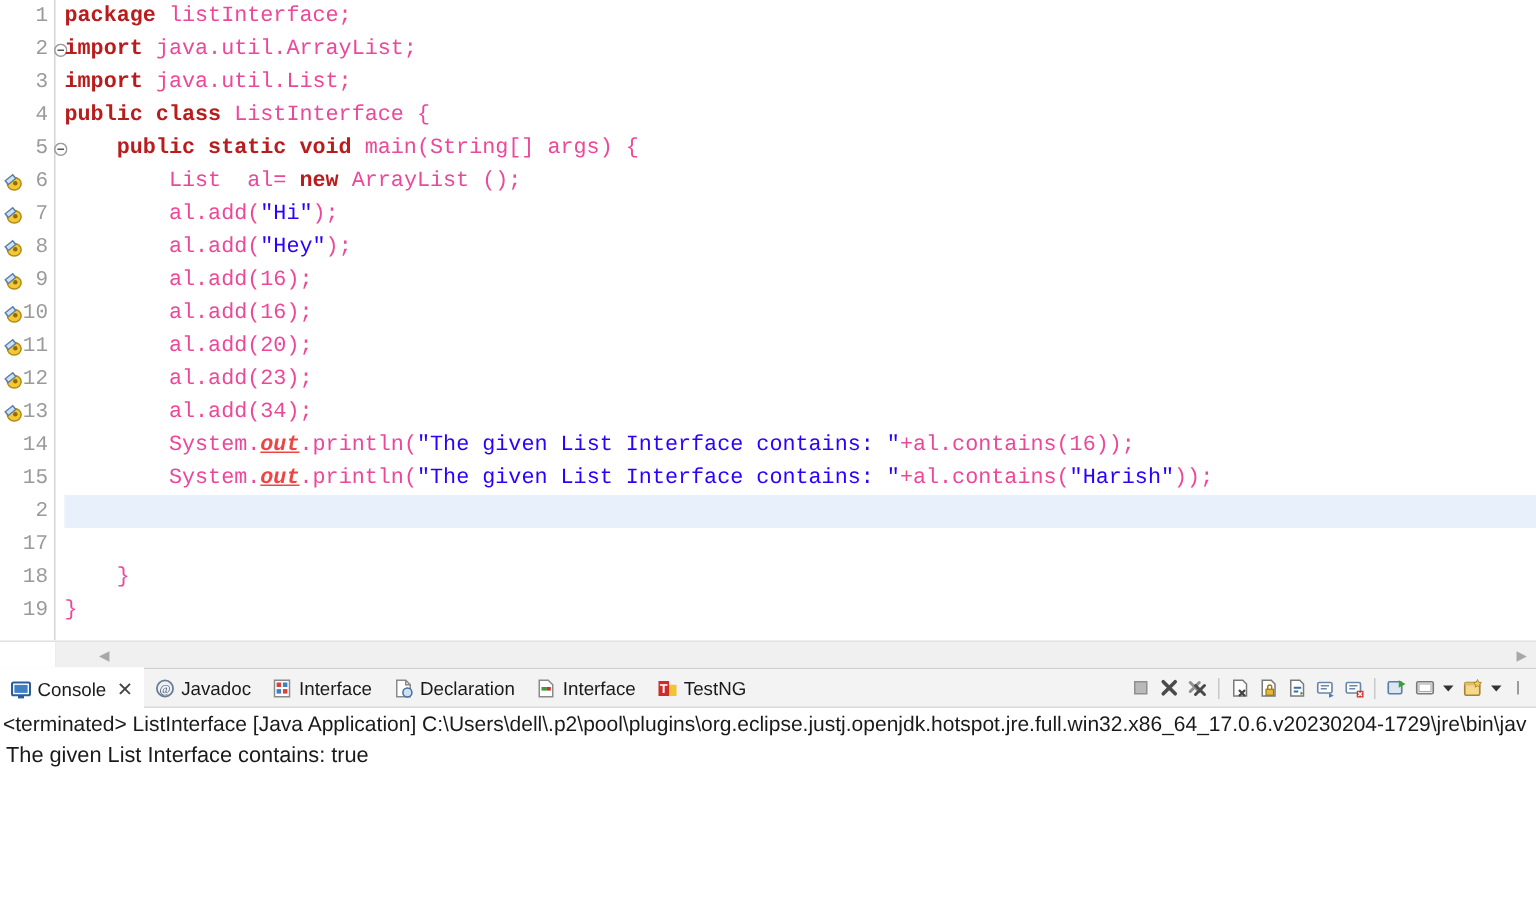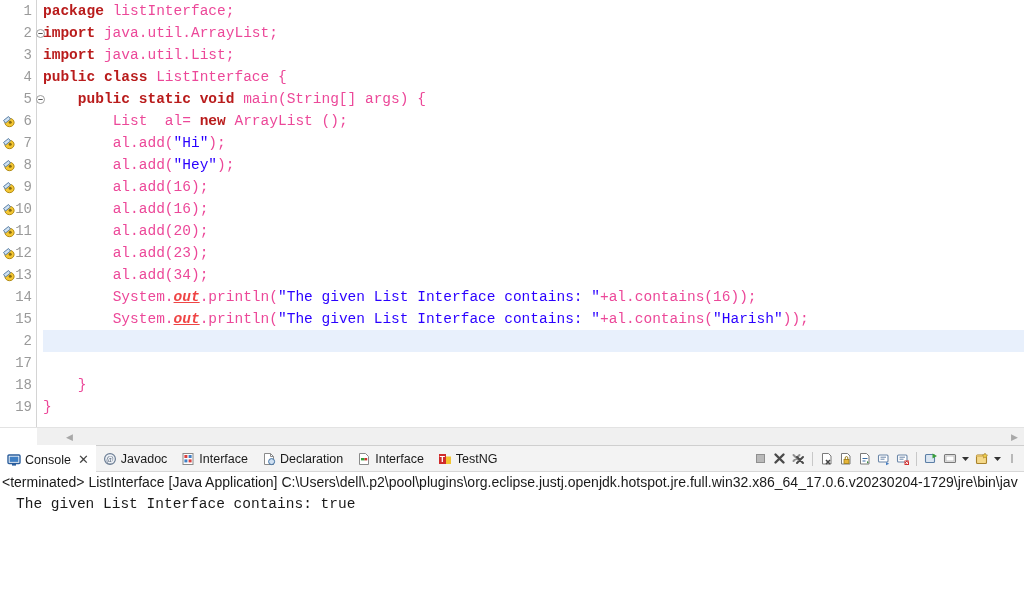--- a/index.html
+++ b/index.html
@@ -130,23 +130,23 @@
   .tcaret{width:11px;height:17px;display:flex;align-items:center;justify-content:center;color:#333;font-size:8px;}
 
   .console-head{
     font-size:14px;color:#1a1a1a;
     padding:2px 0 1px 2px;
     white-space:nowrap;overflow:hidden;
     background:#ffffff;
     height:18px;line-height:16px;
   }
   .console-out{
-    font-family:Liberation Mono, monospace;
+    font-family:Liberation Sans, sans-serif;
     font-size:14.5px;color:#1a1a1a;
-    padding-left:16px;
+    padding-left:4px;
     white-space:pre;
     line-height:22px;
   }
 </style>
 </head>
 <body>
 
 <div class="app">
 
   <div class="editor">

